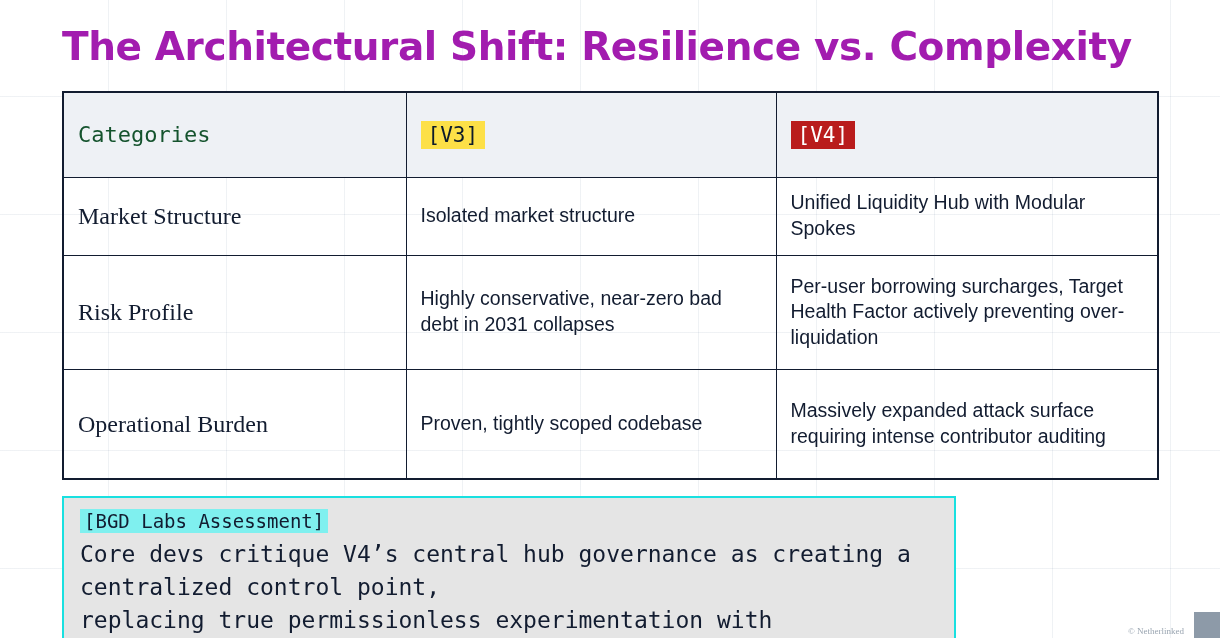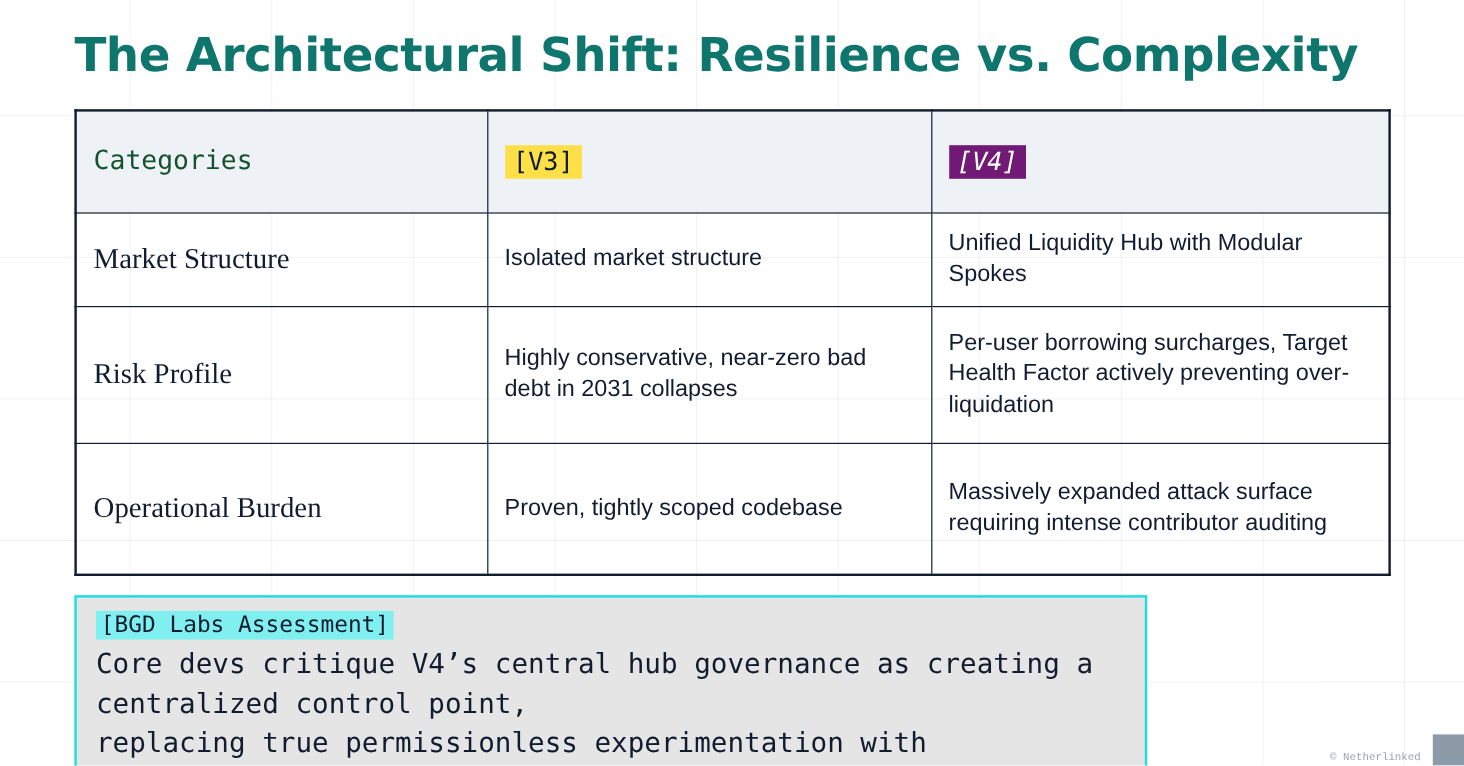--- a/index.html
+++ b/index.html
@@ -32,21 +32,21 @@
     width: 1220px;
     height: 638px;
     box-sizing: border-box;
     padding: 26px 62px 0 62px;
   }
 
   .slide-title {
     font-family: "DejaVu Sans", sans-serif;
     font-size: 39px;
     font-weight: bold;
-    color: #0f766e;
+    color: #a21caf;
     letter-spacing: -0.4px;
     margin: 0 0 22px 0;
     line-height: 1.1;
   }
 
   table.cmp {
     border-collapse: collapse;
     width: 1095px;
     table-layout: fixed;
     border: 2px solid #121c30;
@@ -77,23 +77,22 @@
     font-size: 21px;
     padding: 2px 7px;
     display: inline-block;
     line-height: 1.15;
   }
   .tag-v3 {
     background: #fde047;
     color: #0d1b2a;
   }
   .tag-v4 {
-    background: #701a75;
+    background: #b91c1c;
     color: #ffffff;
-    font-style: italic;
   }
 
   td.cat {
     font-family: Liberation Serif, serif;
     font-size: 24px;
     color: #121c30;
     padding-left: 15px;
   }
   td.body-cell {
     font-family: "Liberation Sans", sans-serif;
@@ -138,21 +137,21 @@
     width: 26px;
     height: 26px;
     background: #8d9aa8;
   }
   .corner-text {
     position: absolute;
     right: 36px;
     bottom: 2px;
     font-size: 9px;
     color: #9aa5b1;
-    font-family: Liberation Mono, monospace;
+    font-family: Liberation Serif, serif;
   }
 </style>
 </head>
 <body>
 
 <div class="bg-grid"></div>
 
 <div class="slide">
 
   <h1 class="slide-title">The Architectural Shift: Resilience vs. Complexity</h1>

